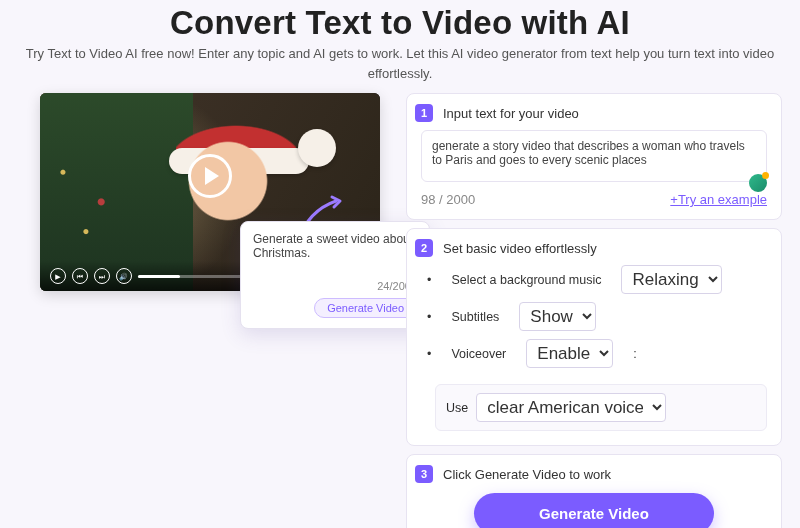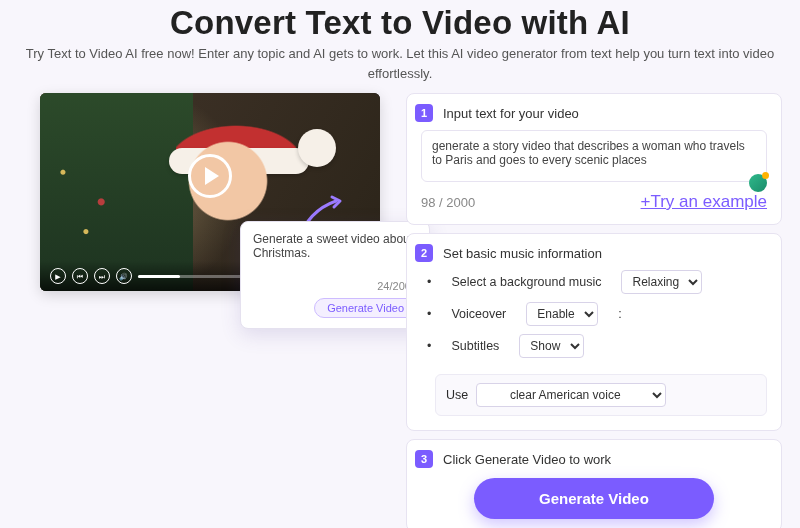--- a/index.html
+++ b/index.html
@@ -104,35 +104,35 @@
     display:flex; align-items:center; justify-content:center;
   }
   .step-label { font-size:13px; color:#333; }
   .textarea {
     width:100%; min-height:52px; border:1px solid #e7e3f1; border-radius:6px;
     padding:8px 10px; font-size:12px; color:#444; resize:none;
     font-family:inherit; outline:none; background:#fff;
   }
   .ta-footer { display:flex; justify-content:space-between; align-items:center; margin-top:6px; }
   .counter { font-size:13px; color:#888; }
-  .try-link { font-size:17px; color:#7b5cff; text-decoration:underline; cursor:pointer; }
+  .try-link { font-size:13px; color:#7b5cff; text-decoration:underline; cursor:pointer; }
   .avatar {
     position:absolute; right:14px; top:80px; width:18px; height:18px;
     border-radius:50%; background:linear-gradient(135deg,#2fb98b,#1a8c6a);
   }
   .avatar::after {
     content:""; position:absolute; right:-2px; top:-2px; width:7px; height:7px;
     border-radius:50%; background:#ffb300;
   }
   .opts { list-style:none; padding-left:6px; }
   .opts li { display:flex; align-items:center; gap:20px; font-size:12.5px; color:#333; margin-bottom:8px; }
   .opts li::before { content:"•"; color:#333; }
   select {
     border:1px solid #d8d3e8; border-radius:4px; padding:3px 6px;
-    font-size:12px; color:#333; background:#fff; cursor:pointer;
+    font-size:17px; color:#333; background:#fff; cursor:pointer;
     font-family:inherit;
   }
   .voice-row {
     margin-left:14px; margin-top:16px;
     border:1px solid #eceaf4; background:#faf9fd; border-radius:6px;
     padding:8px 10px; display:flex; align-items:center; gap:8px;
     font-size:12.5px;
   }
   .voice-row select.small { width:95px;}
   .voice-row select.wide { width:190px;text-align:center;}
@@ -204,42 +204,42 @@
       <div class="avatar"></div>
       <div class="ta-footer">
         <span class="counter">98 / 2000</span>
         <span class="try-link">+Try an example</span>
       </div>
     </div>
 
     <div class="panel step2">
       <div class="step-row">
         <div class="badge">2</div>
-        <div class="step-label">Set basic music information</div>
+        <div class="step-label">Set basic video effortlessly</div>
       </div>
       <ul class="opts">
         <li>
           <span>Select a background music</span>
           <select>
             <option>Relaxing</option>
+          </select>
+        </li>
+        <li>
+          <span>Subtitles</span>
+          <select>
+            <option>Show</option>
           </select>
         </li>
         <li>
           <span>Voiceover</span>
           <select>
             <option>Enable</option>
           </select>
           <span>:</span>
         </li>
-        <li>
-          <span>Subtitles</span>
-          <select>
-            <option>Show</option>
-          </select>
-        </li>
       </ul>
       <div class="voice-row">
         <span>Use</span>
         <select class="wide">
           <option>clear American voice</option>
         </select>
       </div>
     </div>
 
     <div class="panel step3">

